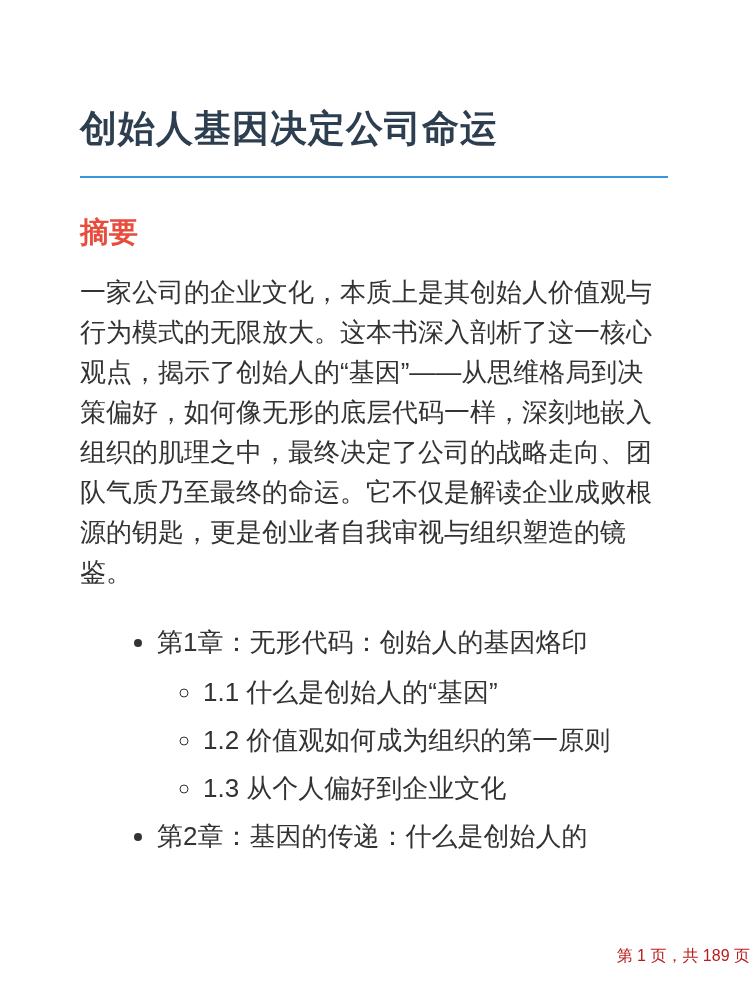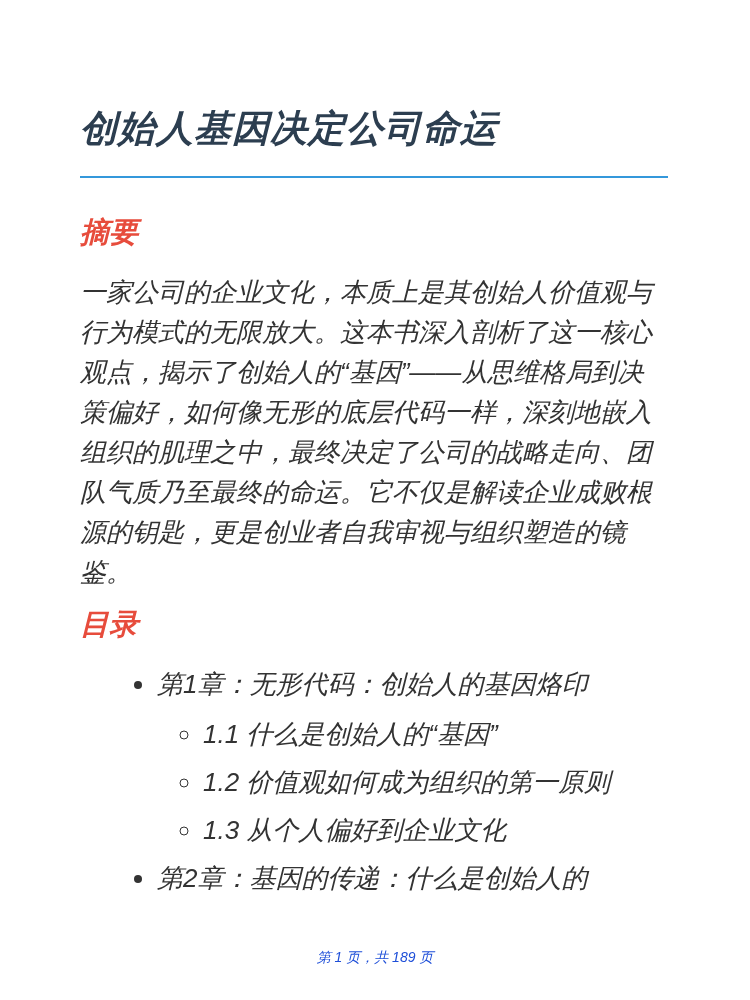--- a/index.html
+++ b/index.html
@@ -8,21 +8,20 @@
     background: #ffffff;
     font-family: "Liberation Sans", "DejaVu Sans", sans-serif;
     color: var(--body-text, #333333);
     position: relative;
     overflow: hidden;
   }
   .page {
     padding: 106px 82px 4px 80px;
     height: 100%;
     position: relative;
-    font-style: italic;
   }
   h1.doc-title {
     font-size: 37px;
     line-height: 1.25;
     font-weight: 700;
     color: var(--title, #2c3e50);
     letter-spacing: 1px;
   }
   hr.title-divider {
     border: none;
@@ -32,21 +31,21 @@
   h2.section-heading {
     font-size: 29px;
     line-height: 1.3;
     font-weight: 700;
     color: var(--heading, #e74c3c);
     margin: 8px 0 20px 0;
   }
   p.abstract {
     font-size: 26px;
     line-height: 40px;
-    margin: 0 0 14px 0;
+    margin: 0 0 30px 0;
     text-align: left;
   }
   ul.toc-list {
     list-style: disc;
     font-size: 26px;
     line-height: 40px;
     padding-left: 61px;
     margin: 16px;
   }
   ul.toc-list > li { margin-bottom: 8px; }
@@ -54,39 +53,38 @@
     list-style: circle;
     padding-left: 46px;
     margin: 10px 0 4px 0;
   }
   ul.toc-list ul > li { margin-bottom: 8px; }
   .page-footer {
     position: absolute;
     left: 0;
     right: 0;
     bottom: 33px;
-    text-align: center;
-    font-size: 14px;
-    color: #1d4ed8;
+    text-align: right;
+    font-size: 16px;
+    color: #b91c1c;
   }
 </style>
 </head>
 <body>
 
 <div class="page">
 
   <h1 class="doc-title">创始人基因决定公司命运</h1>
 
   <hr class="title-divider">
 
   <h2 class="section-heading">摘要</h2>
 
   <p class="abstract">一家公司的企业文化，本质上是其创始人价值观与行为模式的无限放大。这本书深入剖析了这一核心观点，揭示了创始人的“基因”——从思维格局到决策偏好，如何像无形的底层代码一样，深刻地嵌入组织的肌理之中，最终决定了公司的战略走向、团队气质乃至最终的命运。它不仅是解读企业成败根源的钥匙，更是创业者自我审视与组织塑造的镜鉴。</p>
 
-  <h2 class="section-heading">目录</h2>
 
   <ul class="toc-list">
     <li>
       <span>第1章：无形代码：创始人的基因烙印</span>
       <ul>
         <li>1.1 什么是创始人的“基因”</li>
         <li>1.2 价值观如何成为组织的第一原则</li>
         <li>1.3 从个人偏好到企业文化</li>
       </ul>
     </li>

